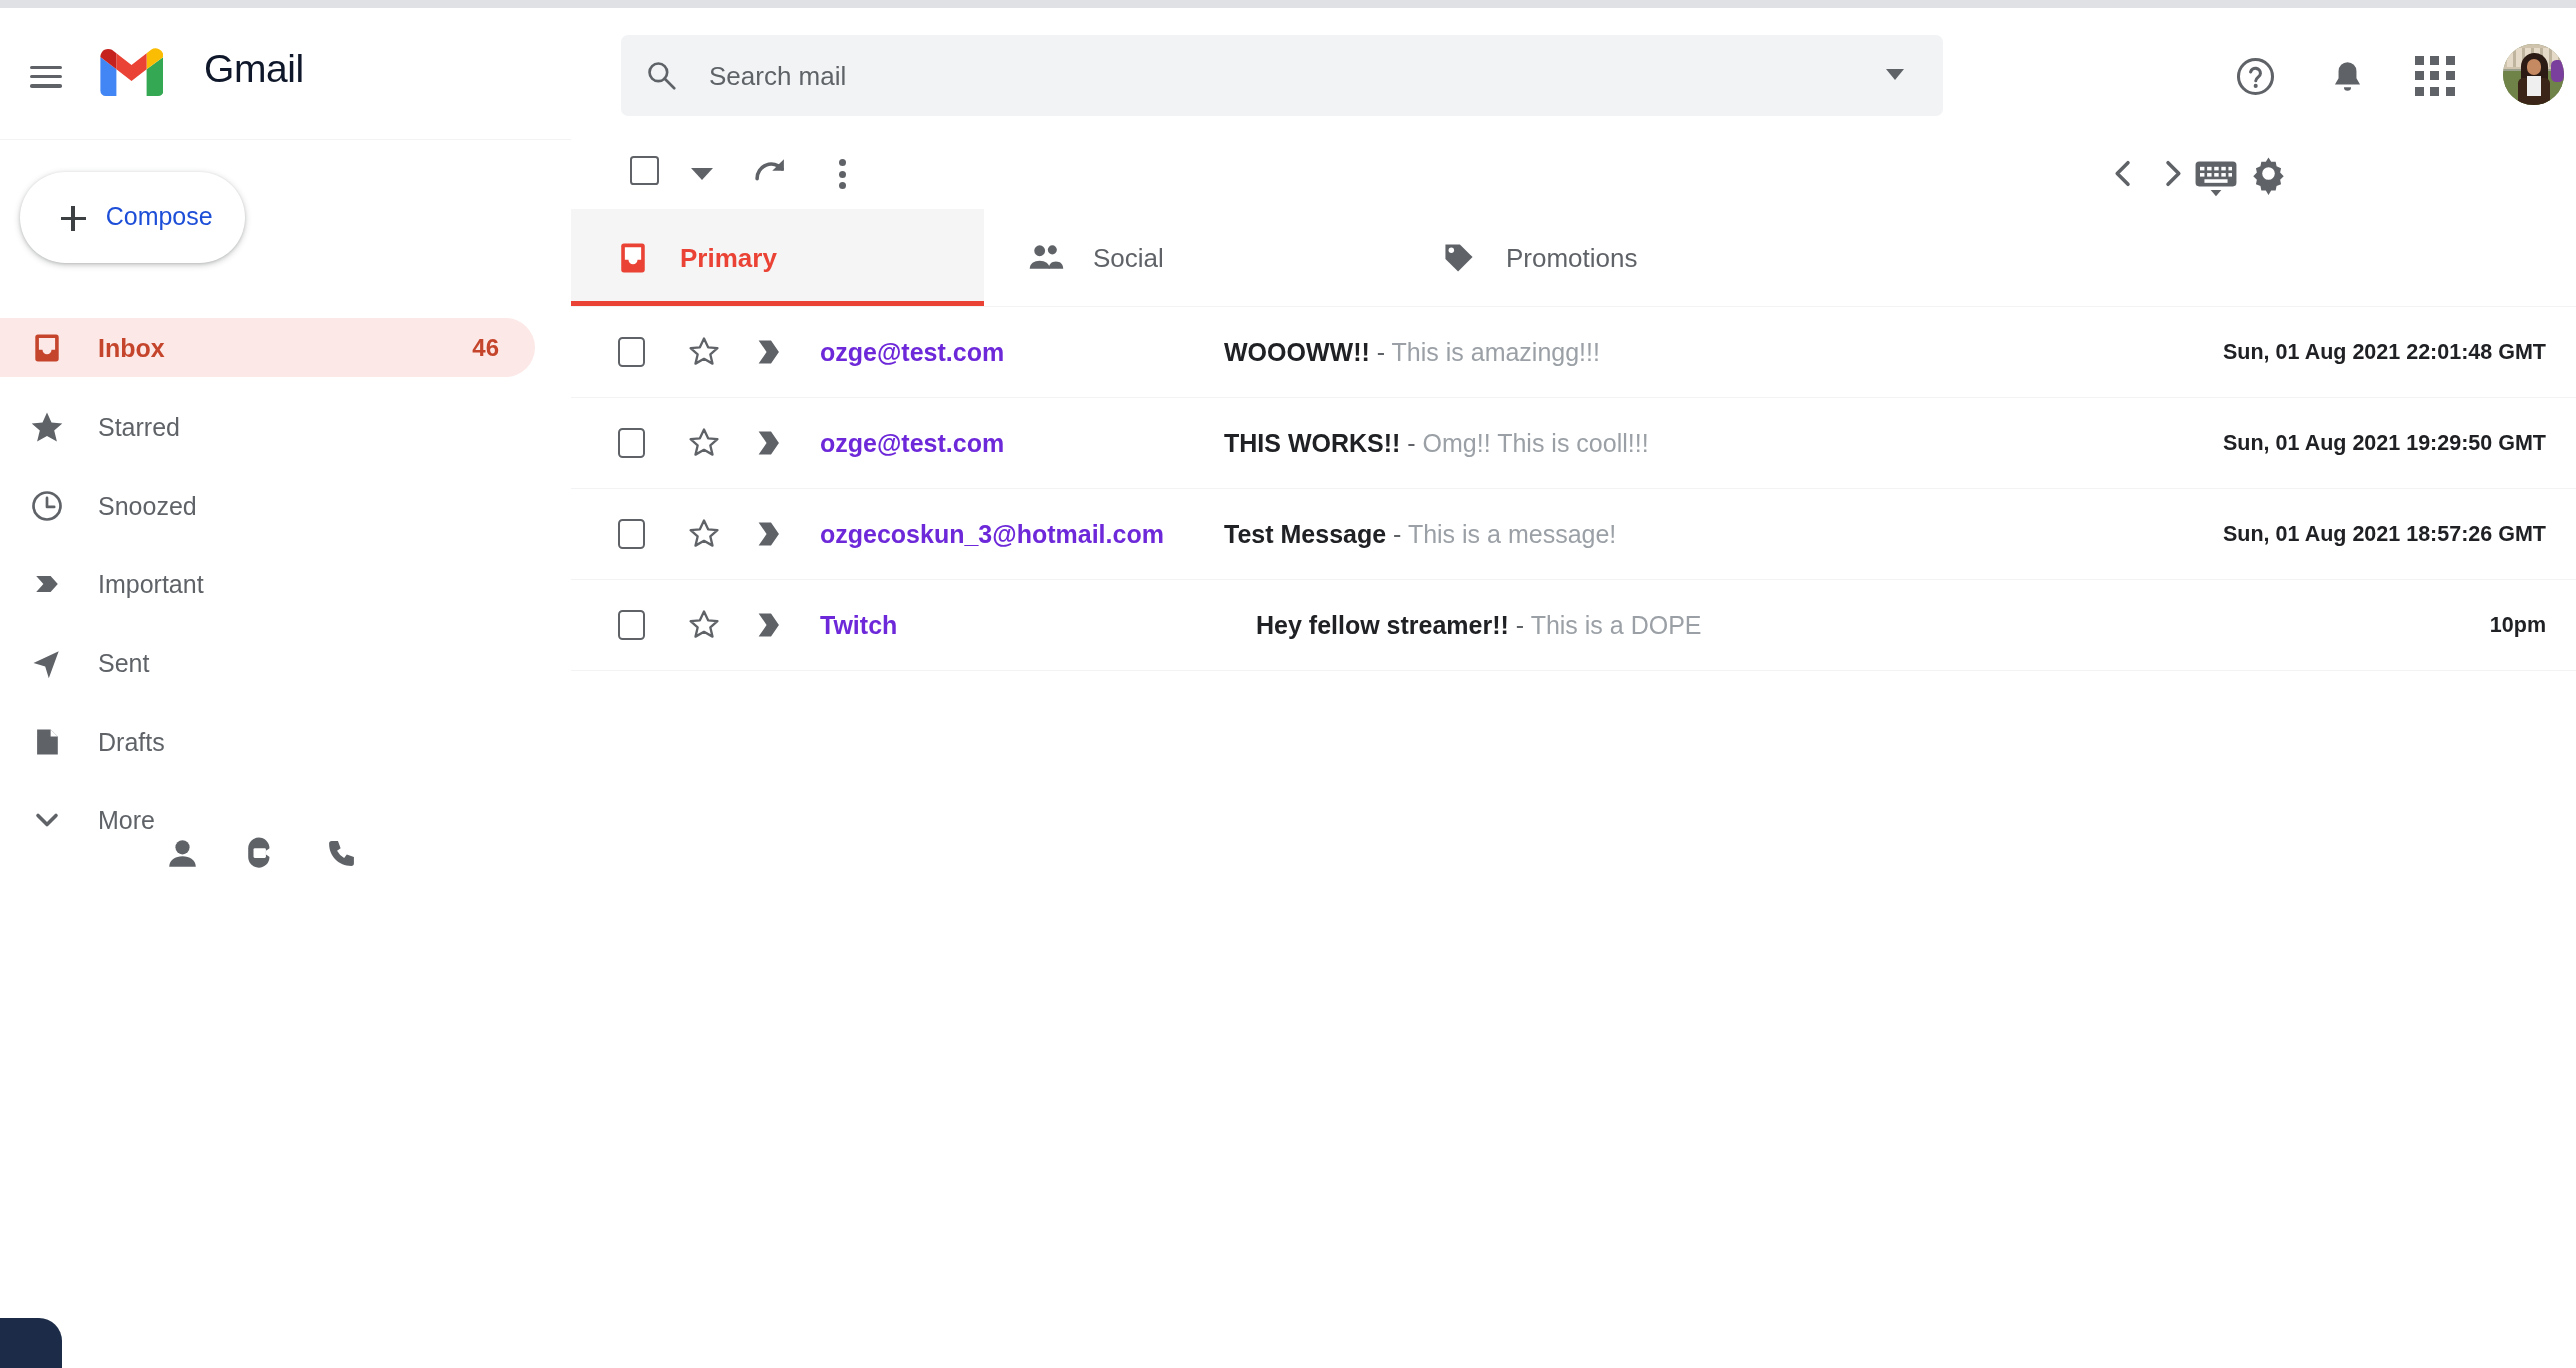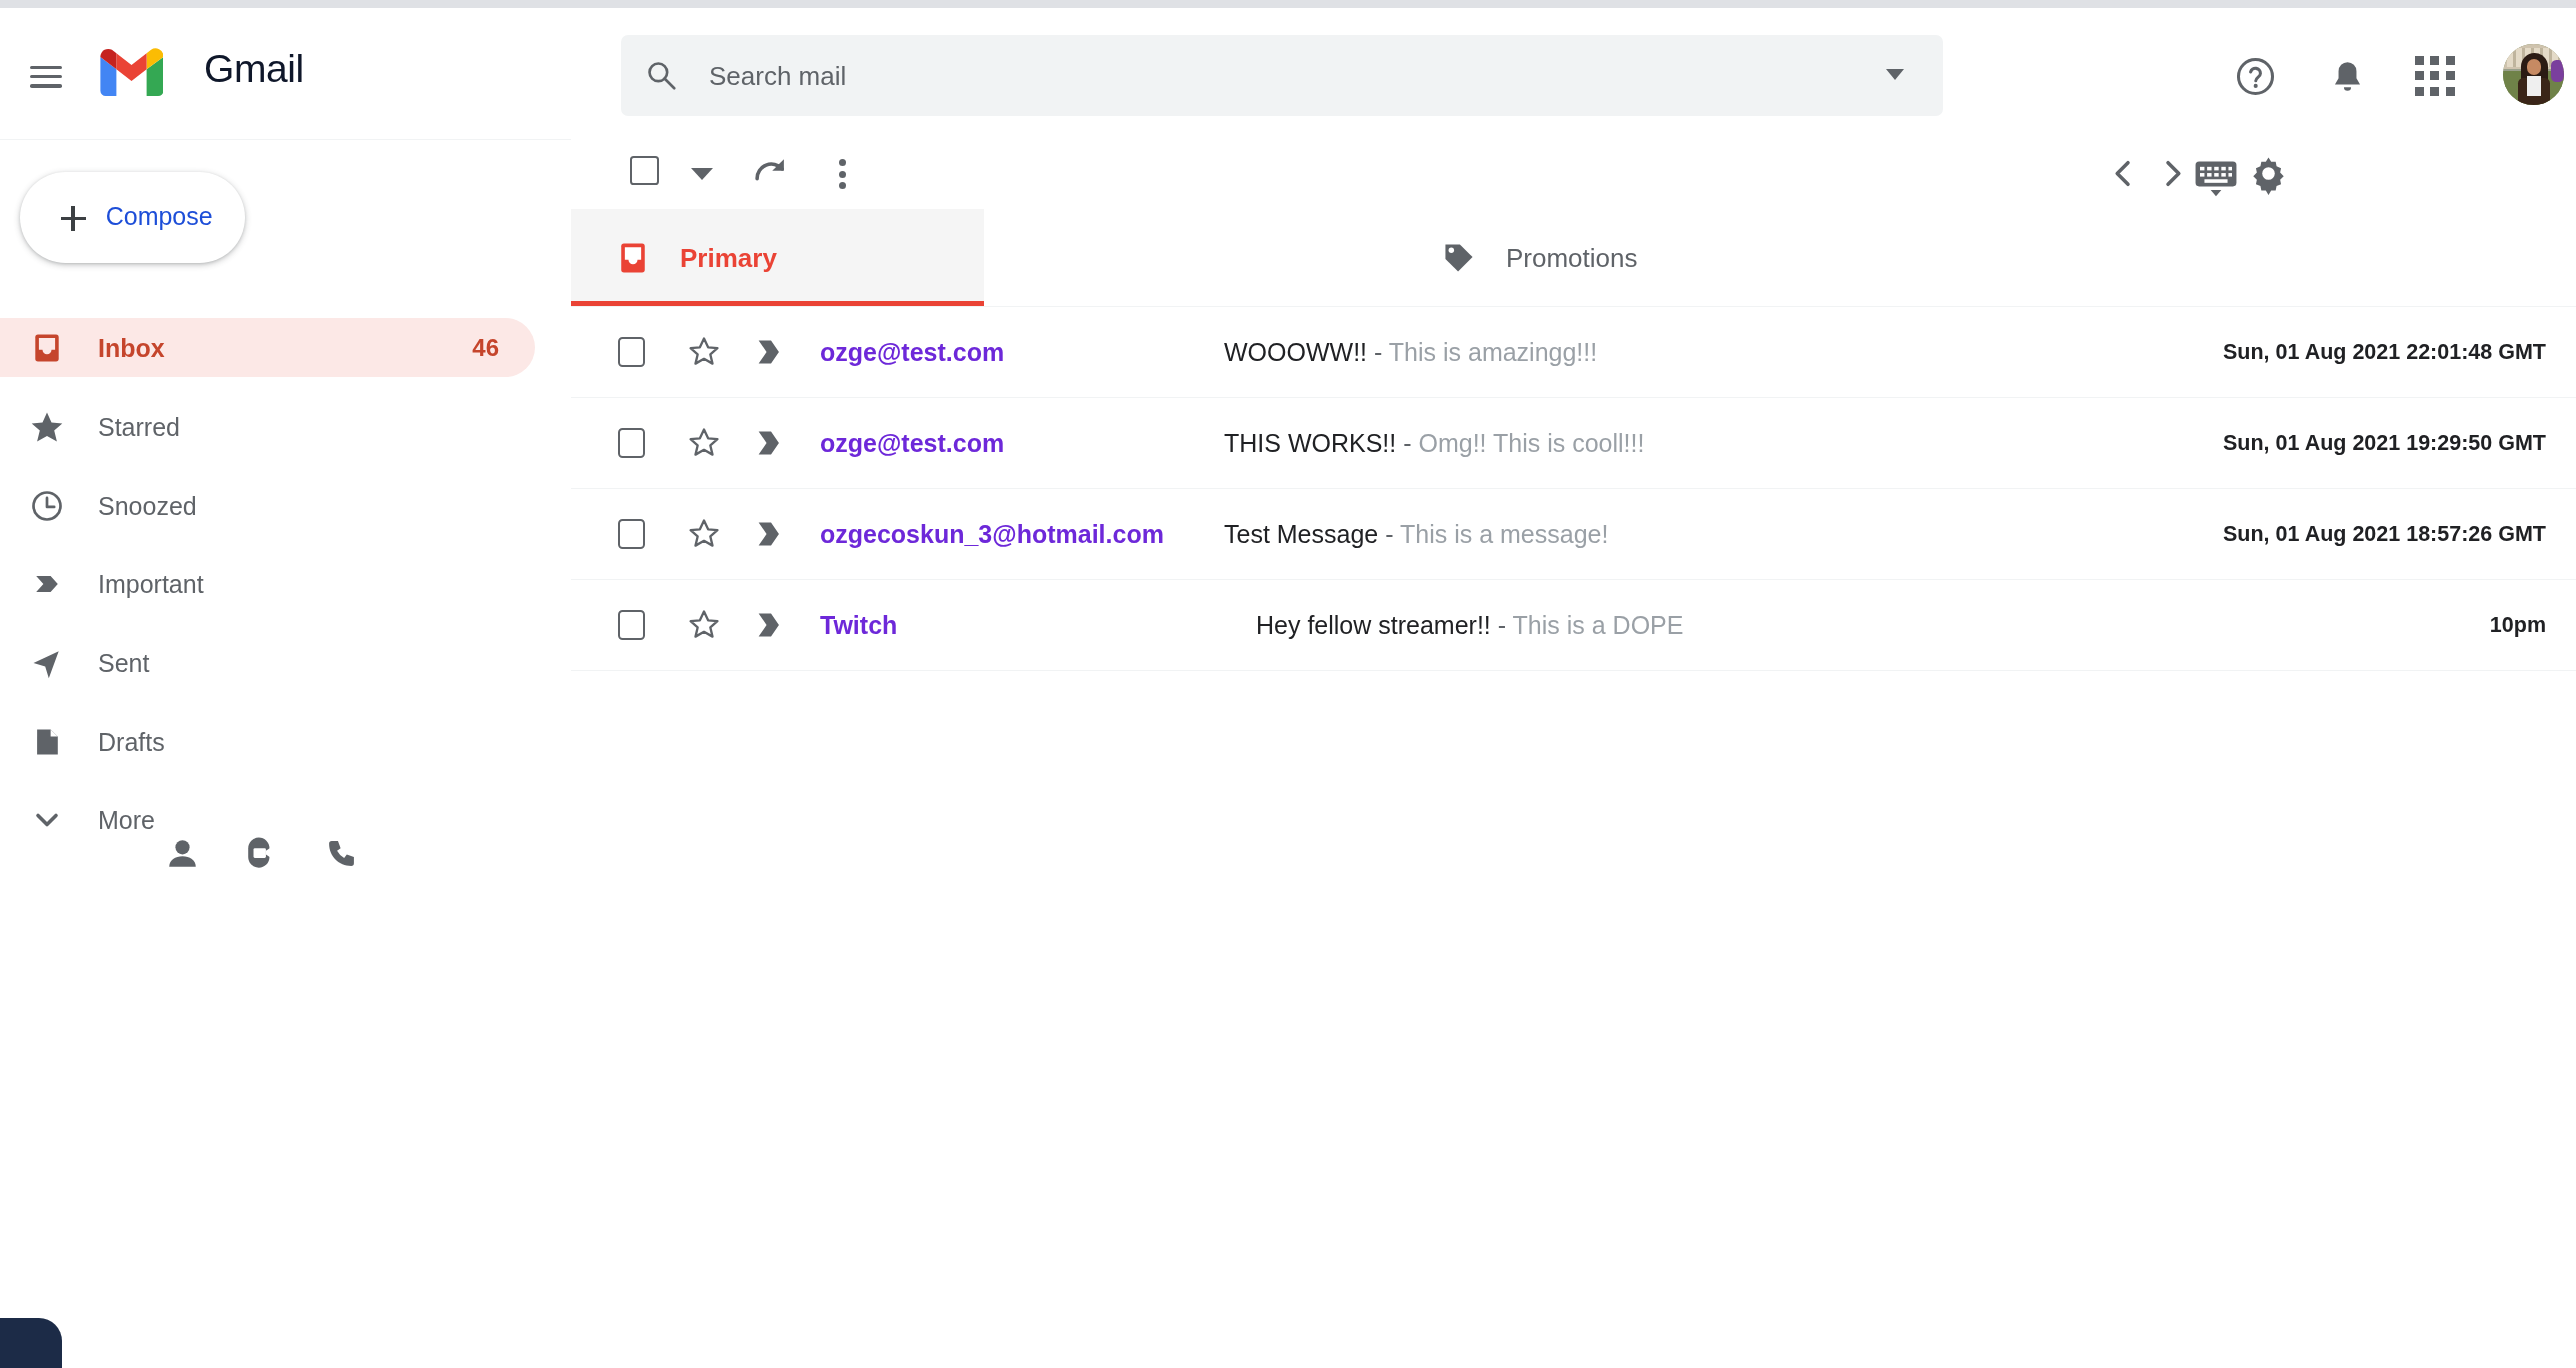--- a/index.html
+++ b/index.html
@@ -394,21 +394,21 @@
   .row-content {
     position: absolute;
     top: 50%;
     transform: translateY(-50%);
     font-size: 25px;
     white-space: nowrap;
     overflow: hidden;
   }
   .row-content.std  { left: 653px; width: 1252px; }
   .row-content.wide { left: 685px; width: 1216px; text-align: left; }
-  .row-subject { font-weight: normal; color: #202124; }
+  .row-subject { font-weight: bold; color: #202124; }
   .row-dash    { color: #5f6368; }
   .row-snippet { color: #9aa0a6; }
   .row-time {
     position: absolute;
     right: 30px; top: 50%;
     transform: translateY(-50%);
     font-size: 21.5px;
     font-weight: bold;
     color: #202124;
     white-space: nowrap;
@@ -650,20 +650,31 @@
         <div class="tab-icon">
           <svg viewBox="0 0 42 42" width="38" height="38">
             <rect x="8" y="5" width="26" height="32" rx="3" fill="#ea4335"></rect>
             <path d="M12 9h18v14h-4a5 5 0 01-10 0h-4z" fill="#ffffff"></path>
           </svg>
         </div>
         <div class="tab-label">Primary</div>
         <div class="tab-underline"></div>
       </div>
 
+      <div class="tab tab-social">
+        <div class="tab-icon">
+          <svg viewBox="0 0 42 42" width="38" height="38">
+            <circle cx="14" cy="13" r="6" fill="#5f6368"></circle>
+            <circle cx="28" cy="12" r="5" fill="#5f6368"></circle>
+            <path d="M3 33c0-6 5-9 11-9s11 3 11 9z" fill="#5f6368"></path>
+            <path d="M24 33c0-5 3-8 8-8s8 3 8 8z" fill="#5f6368"></path>
+          </svg>
+        </div>
+        <div class="tab-label">Social</div>
+      </div>
 
       <div class="tab tab-promotions">
         <div class="tab-icon">
           <svg viewBox="0 0 42 42" width="38" height="38">
             <path d="M6 6h16l14 14-16 16L6 22z" fill="#5f6368"></path>
             <circle cx="12.5" cy="12.5" r="3" fill="#ffffff"></circle>
           </svg>
         </div>
         <div class="tab-label">Promotions</div>
       </div>

